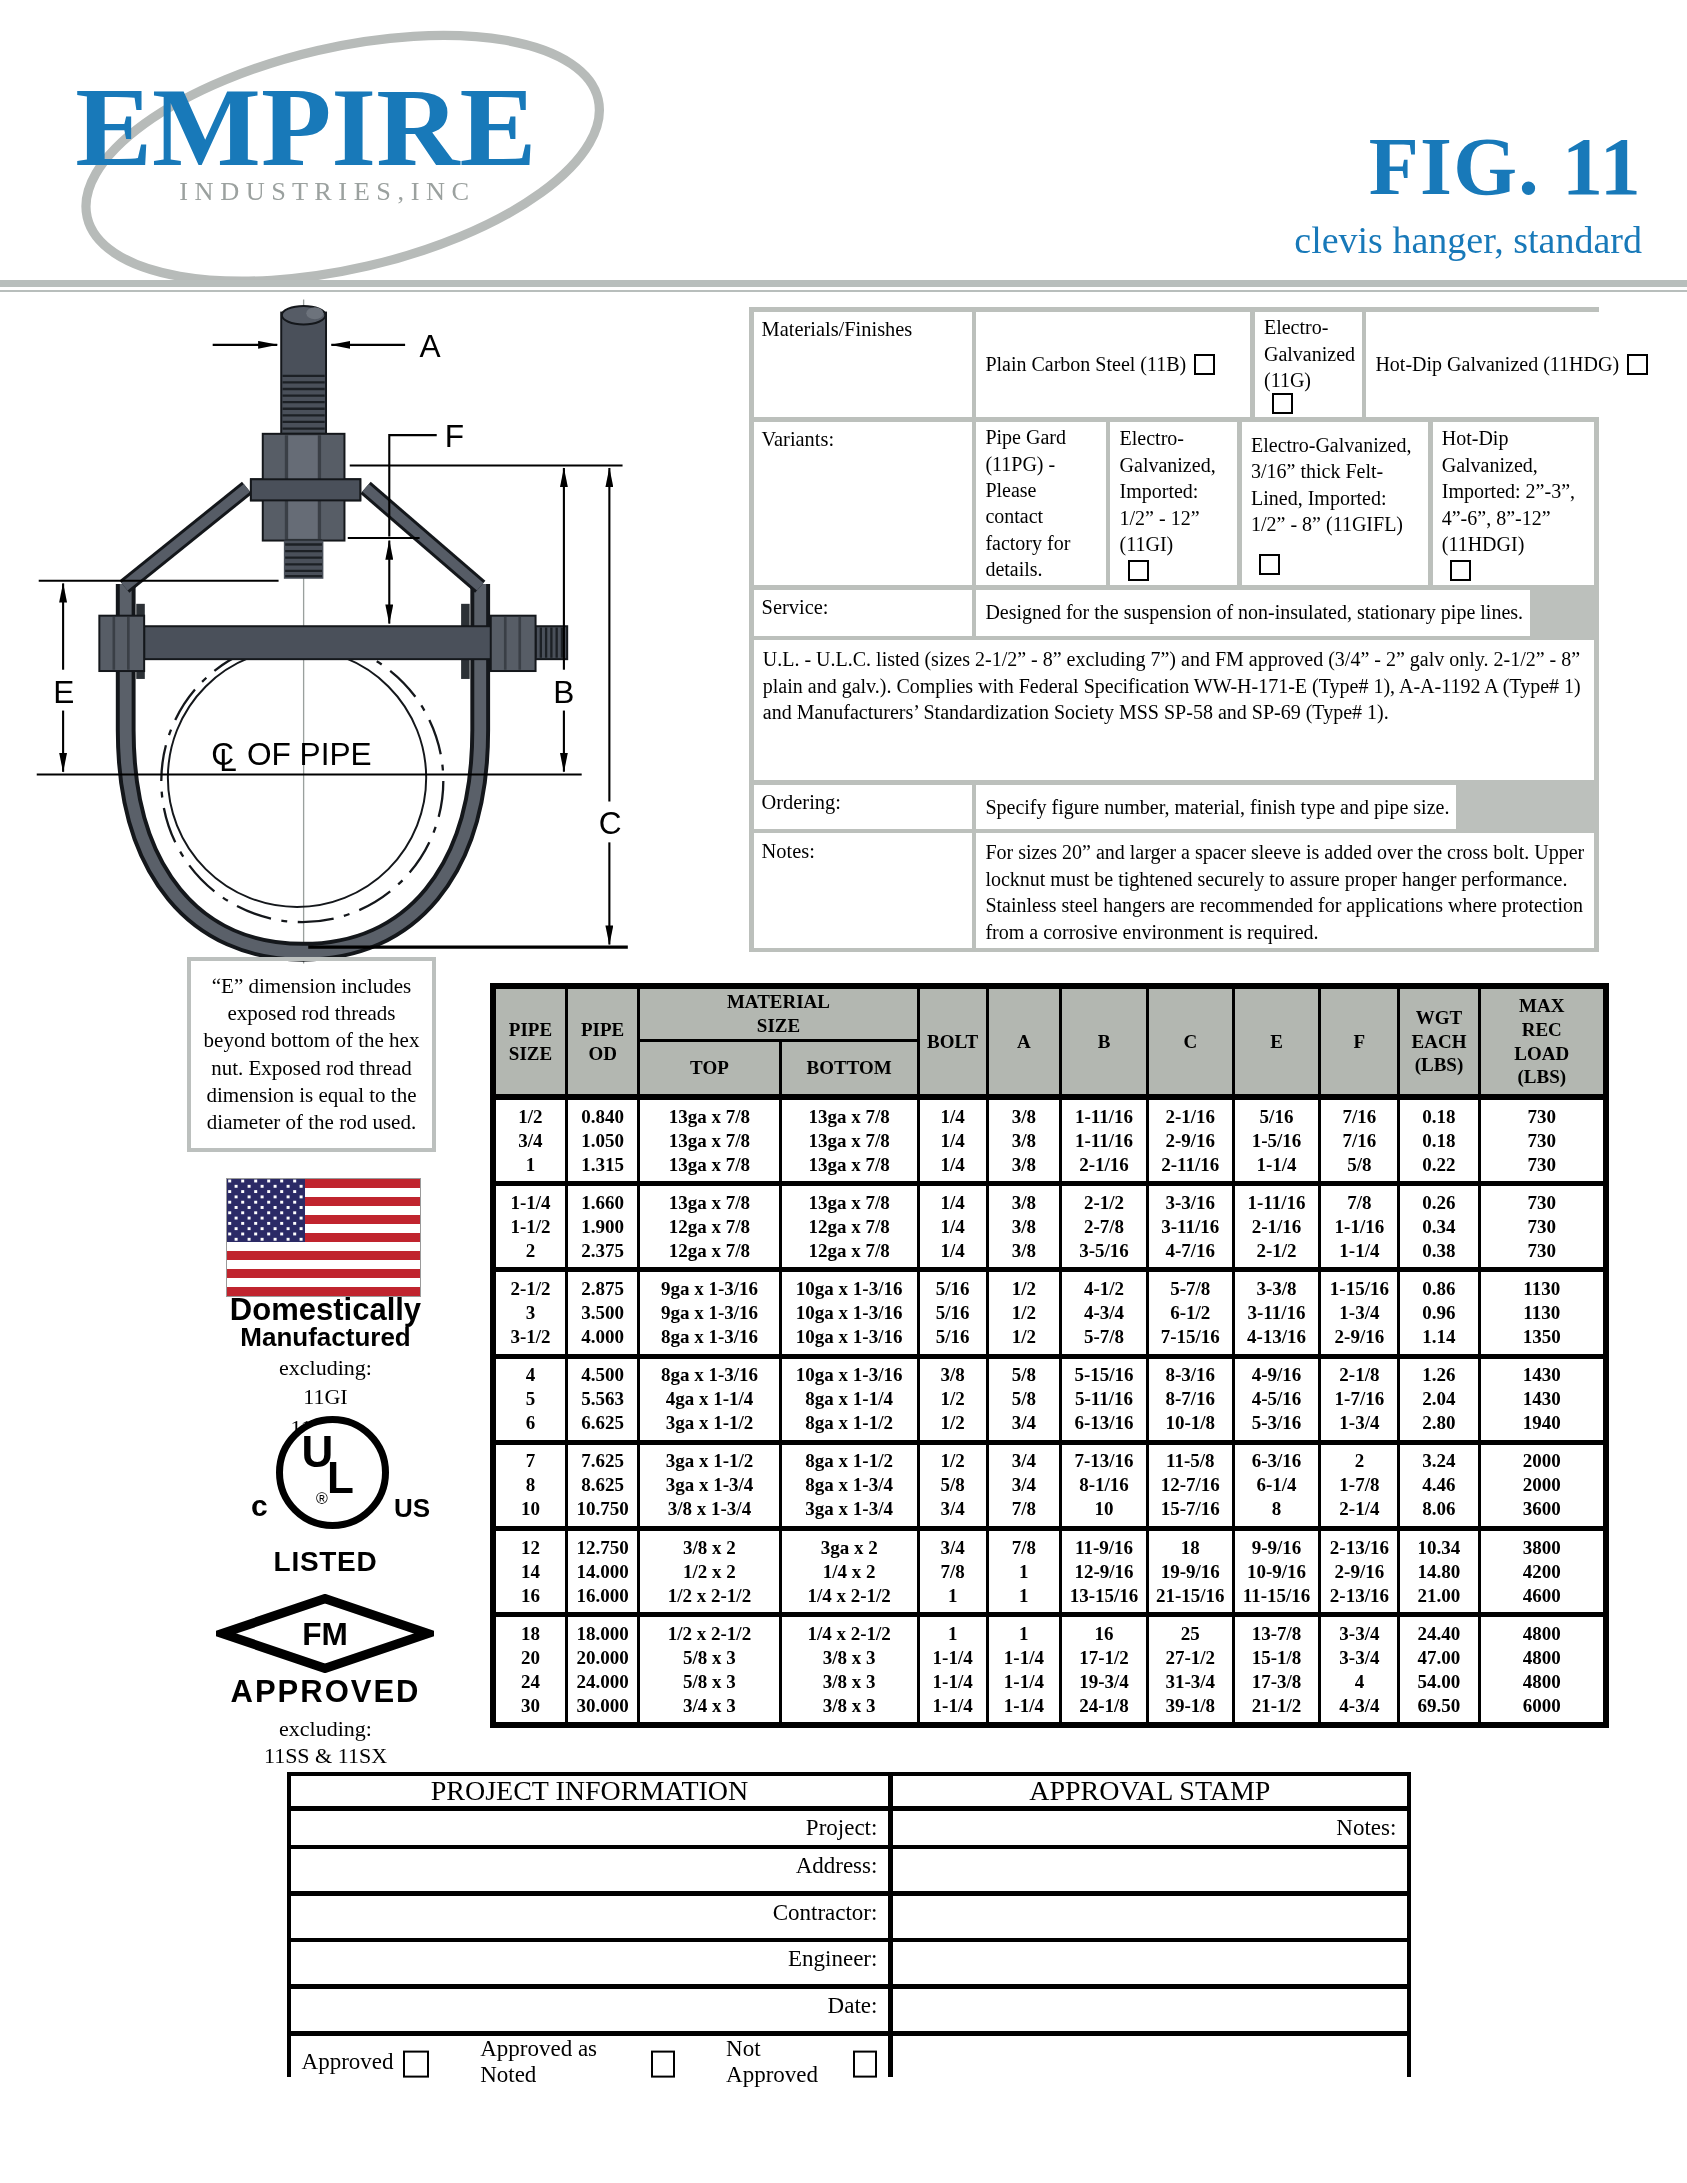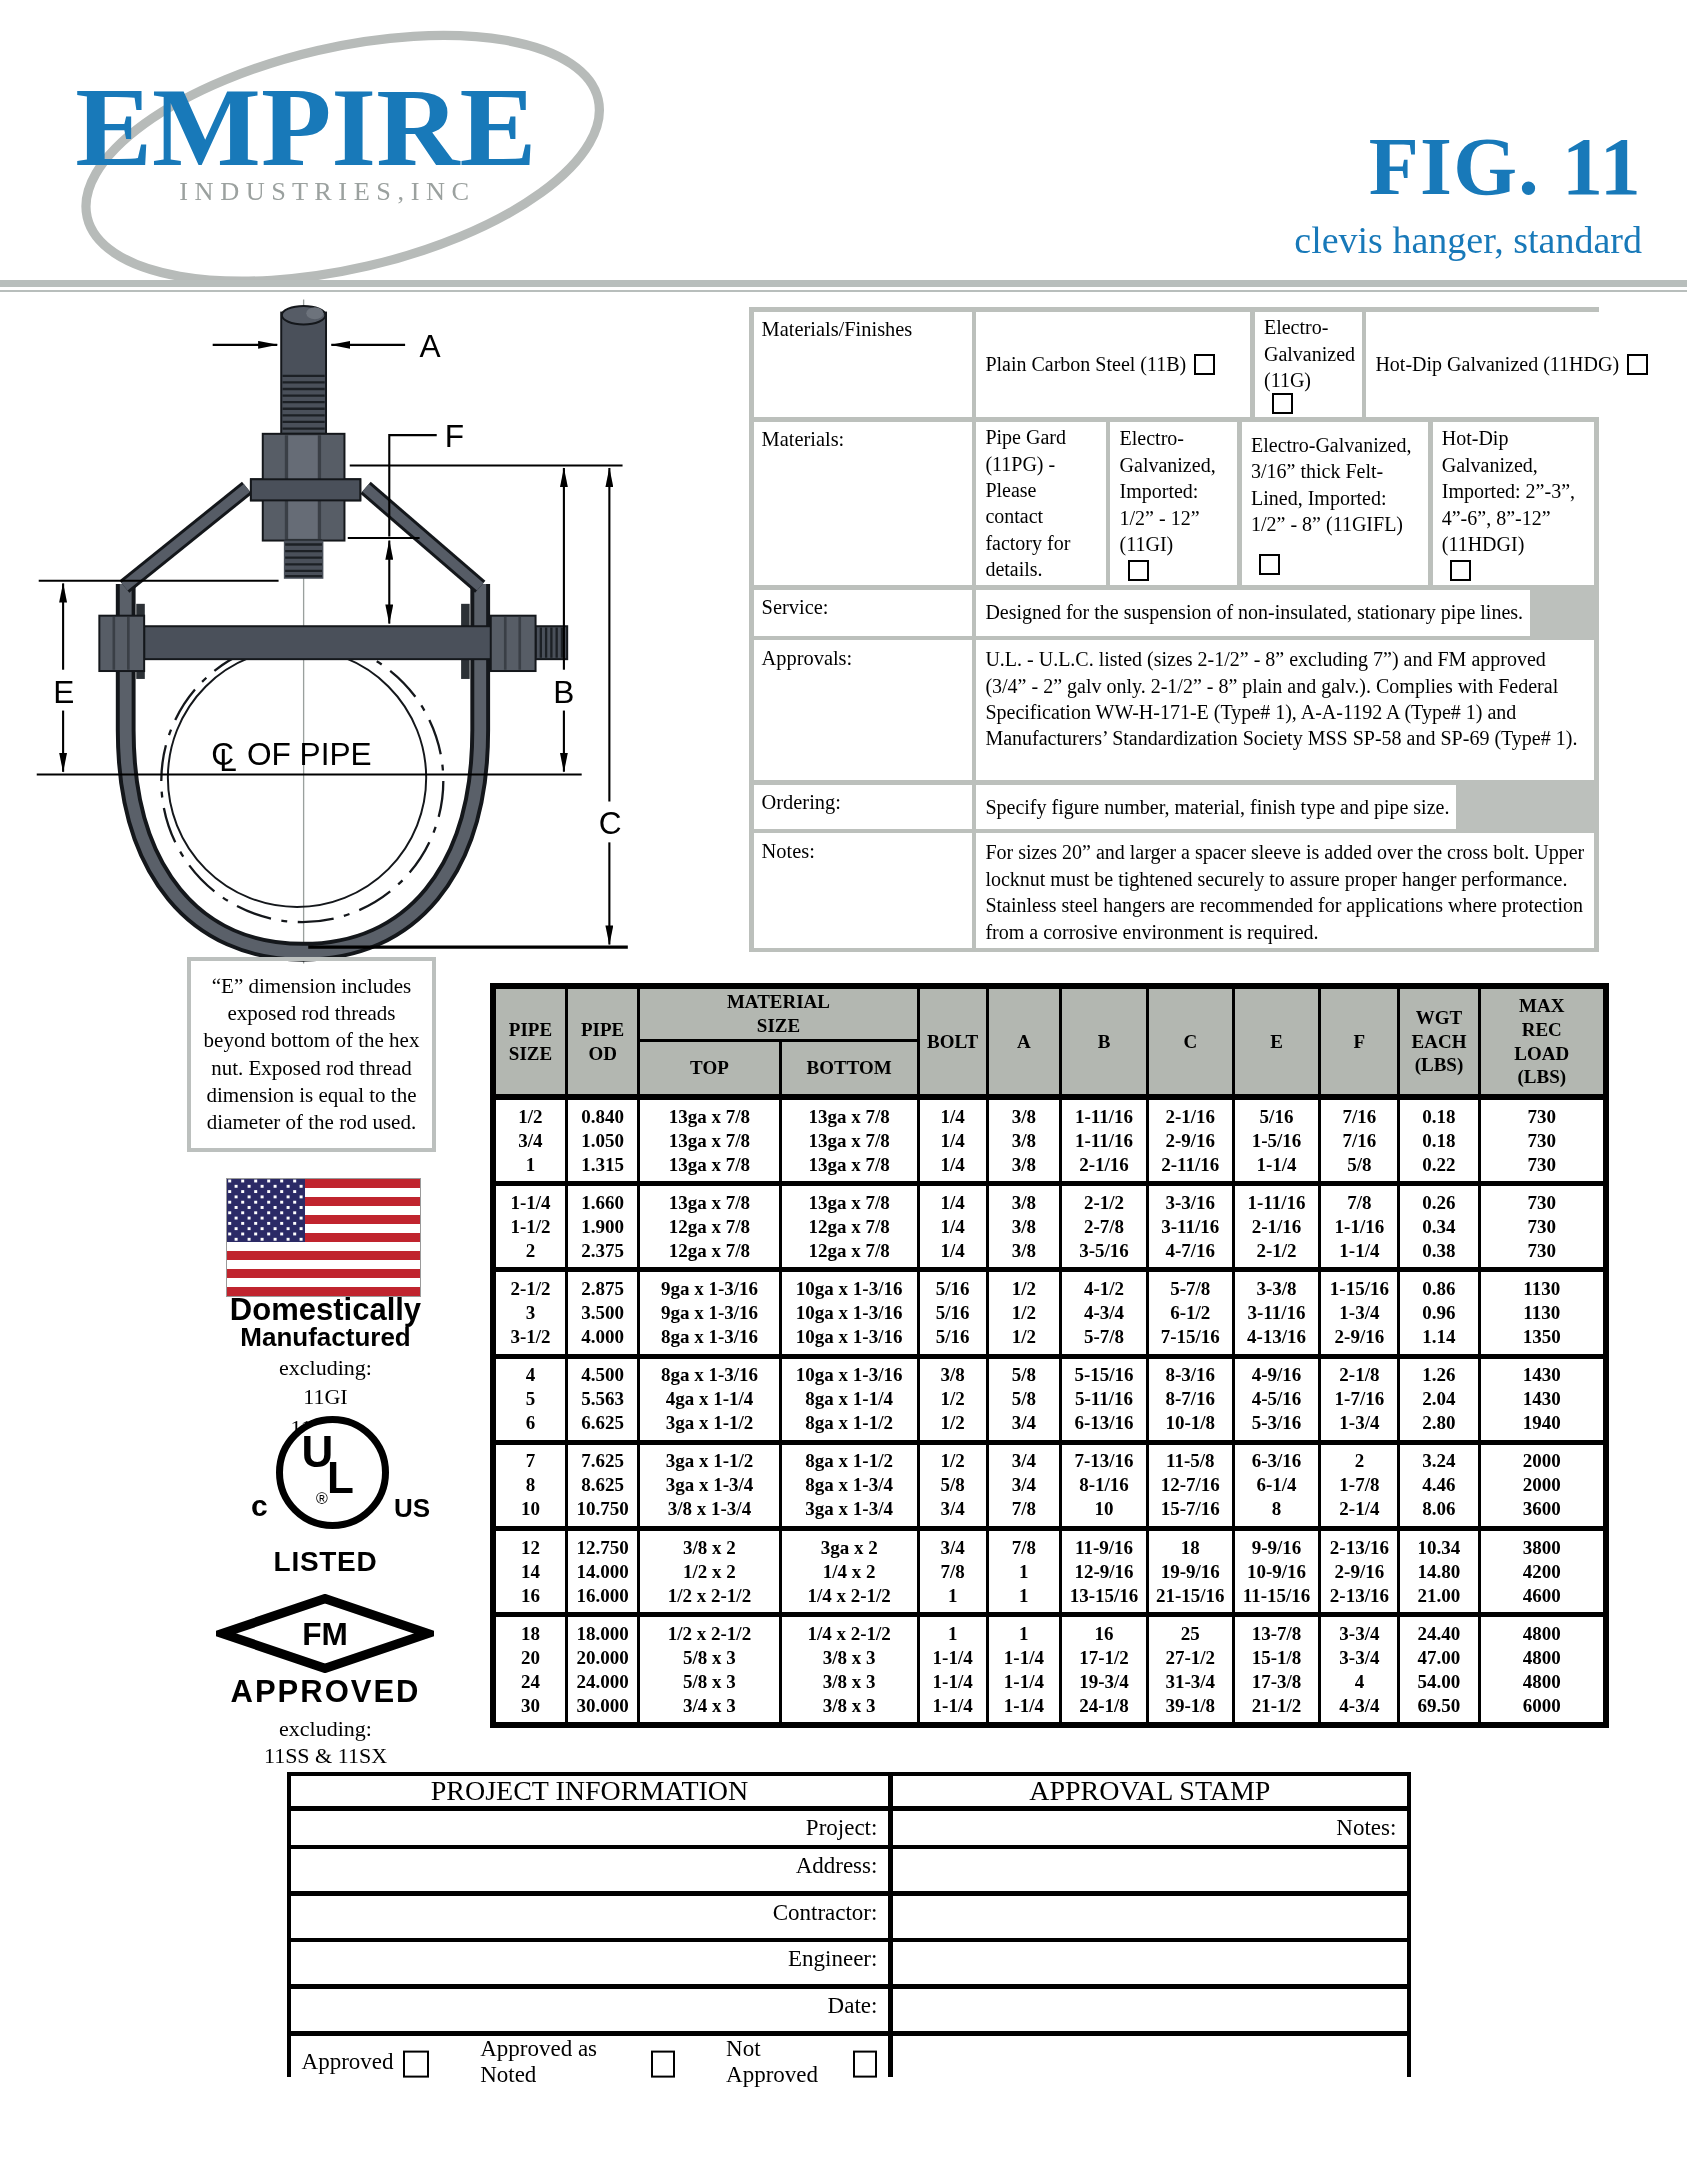--- a/index.html
+++ b/index.html
@@ -235,21 +235,21 @@
           </div>
           <div class="spec-subrow" style="min-height: 37px;">
             <div class="spec-cell">
               <span>T-316 Stainless (11SX)</span>
               <span class="cb"></span>
             </div>
           </div>
         </div>
       </div>
       <div class="spec-row">
-        <div class="spec-label">Materials:</div>
+        <div class="spec-label">Variants:</div>
         <div class="spec-content">
           <div class="spec-subrow" style="min-height: 36px;">
             <div class="spec-cell">
               <span>Pipe Gard (11PG) - Please contact factory for details.</span>
             </div>
           </div>
           <div class="spec-subrow" style="min-height: 40px;">
             <div class="spec-cell">
               <span>Electro-Galvanized, Imported: 1/2” - 12” (11GI)</span>
               <span class="cb"></span>
@@ -273,21 +273,20 @@
         <div class="spec-label">Service:</div>
         <div class="spec-content">
           <div class="spec-subrow" style="min-height: 46px;">
             <div class="spec-cell">
               <span>Designed for the suspension of non-insulated, stationary pipe lines.</span>
             </div>
           </div>
         </div>
       </div>
       <div class="spec-row">
-        <div class="spec-label">Approvals:</div>
         <div class="spec-content">
           <div class="spec-subrow" style="min-height: 140px;">
             <div class="spec-cell top">
               <span>U.L. - U.L.C. listed (sizes 2-1/2” - 8” excluding 7”) and FM approved (3/4” - 2” galv only. 2-1/2” - 8” plain and galv.).  Complies with Federal Specification WW-H-171-E (Type# 1), A-A-1192 A (Type# 1) and Manufacturers’ Standardization Society MSS SP-58 and SP-69 (Type# 1).</span>
             </div>
           </div>
         </div>
       </div>
       <div class="spec-row">
         <div class="spec-label">Ordering:</div>

